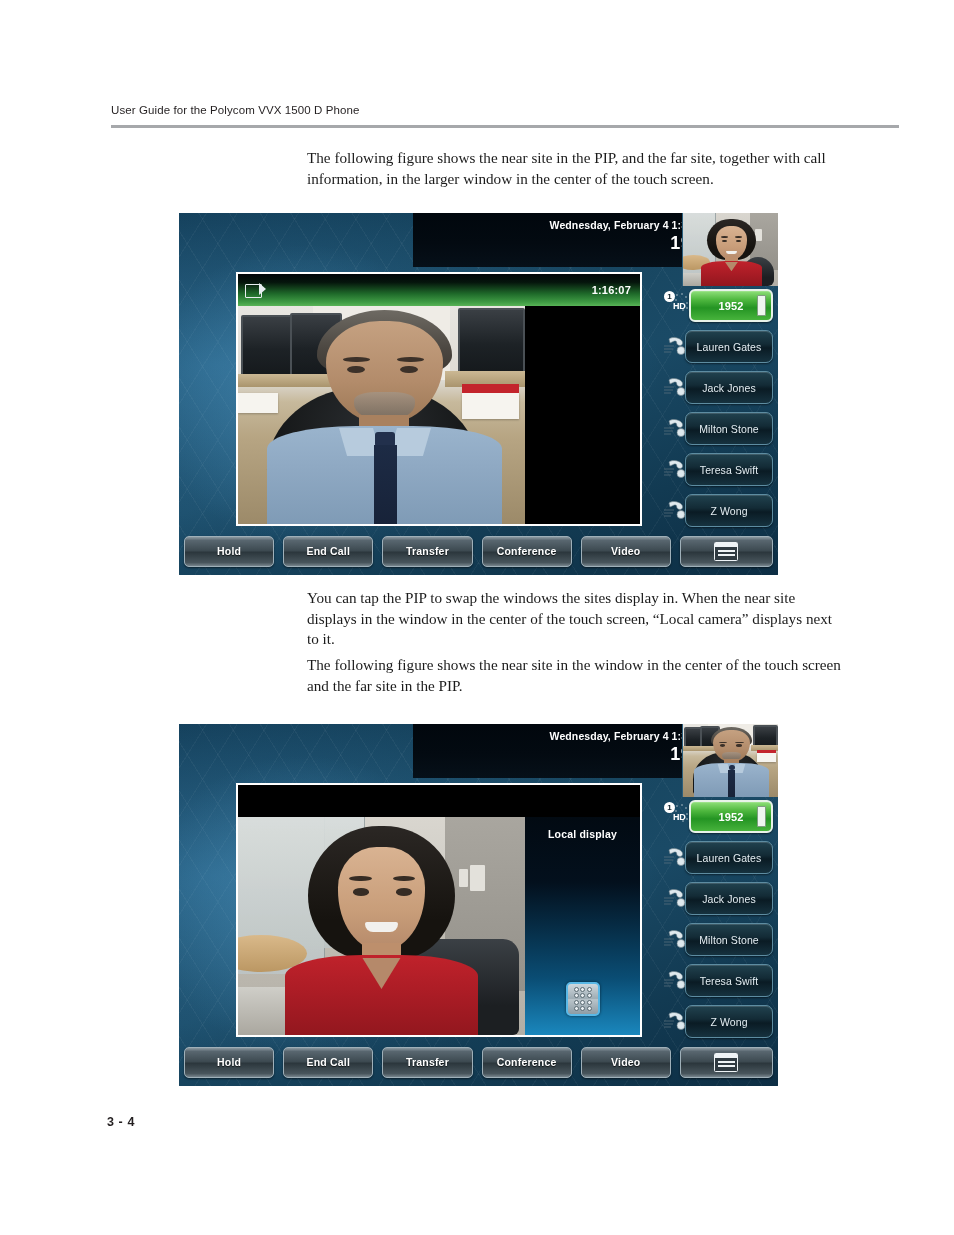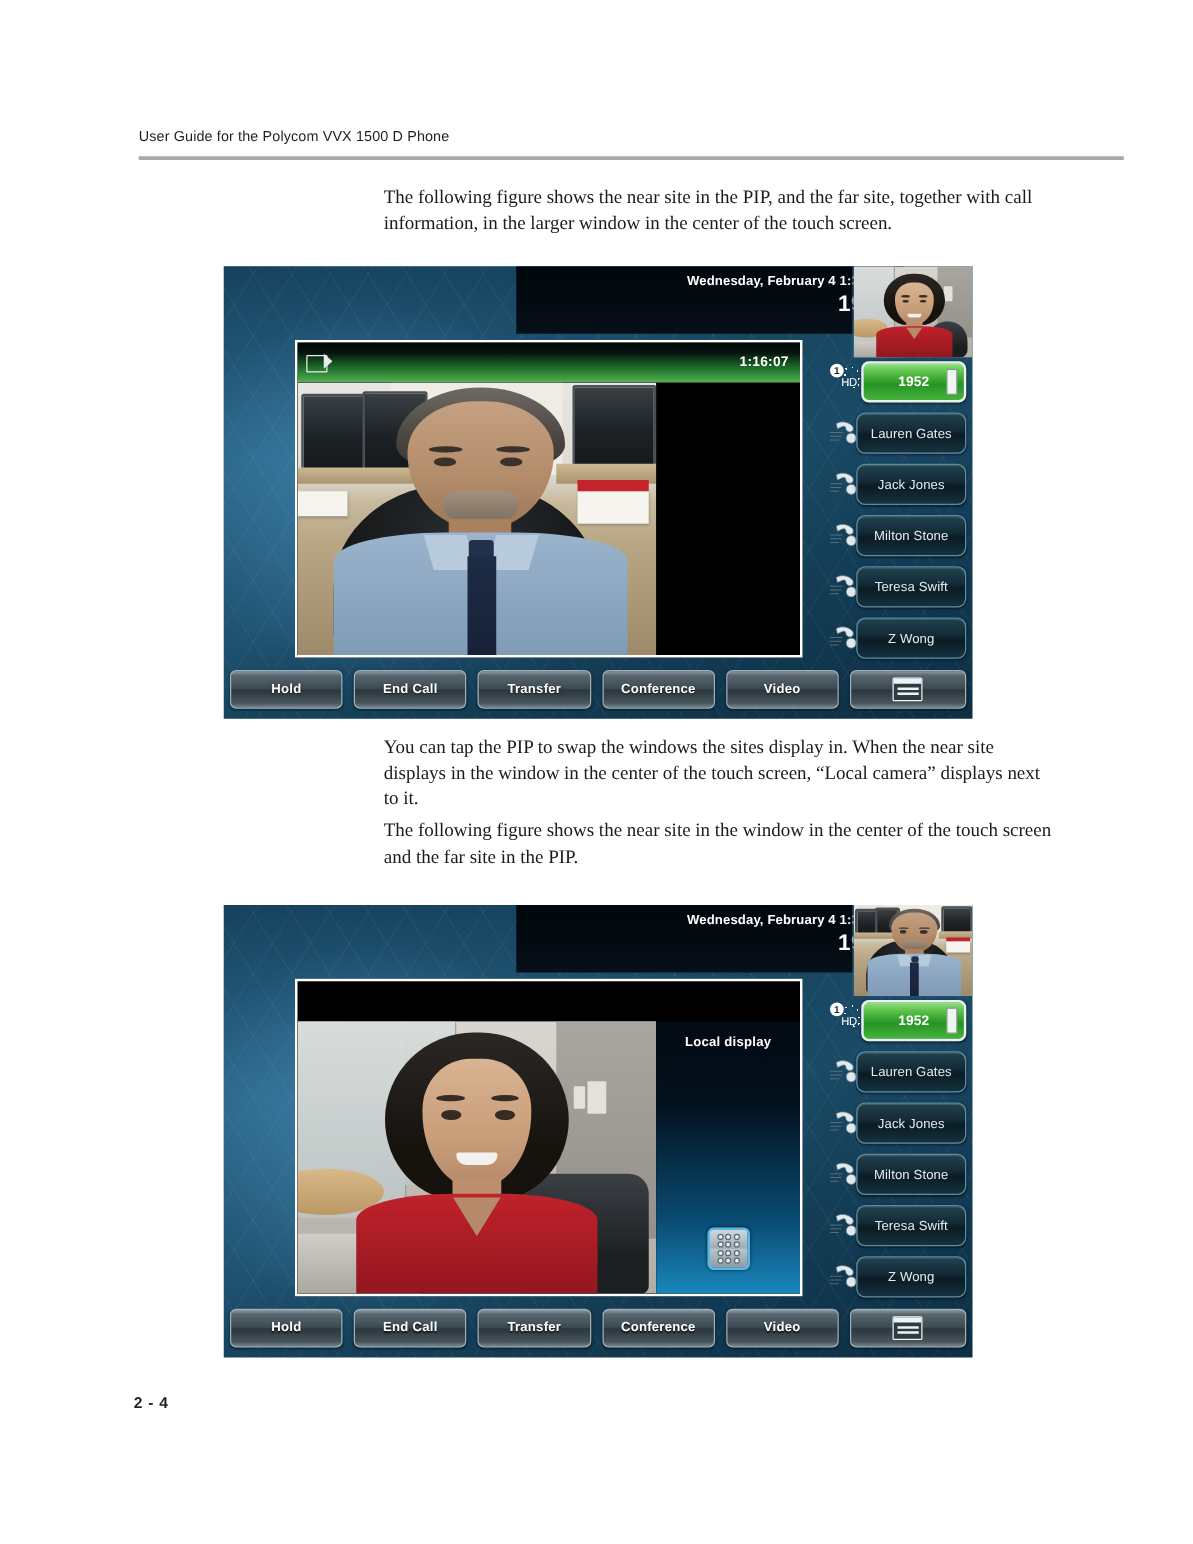--- a/index.html
+++ b/index.html
@@ -309,21 +309,21 @@
     color: #10212b;
     font-size: 8px;
     font-weight: bold;
     line-height: 11px;
     text-align: center;
   }
   .hd-badge .hd {
     position: absolute;
     left: 9px; top: 10px;
     font-size: 9px;
-    font-weight: normal;
+    font-weight: bold;
     letter-spacing: -.2px;
   }
   .hd-badge .rays {
     position: absolute;
     left: 10px; top: 1px;
     width: 15px; height: 20px;
     background:
       radial-gradient(circle 1px at 3px 3px, #fff 70%, transparent 71%),
       radial-gradient(circle 1px at 8px 2px, #fff 70%, transparent 71%),
       radial-gradient(circle 1px at 12px 5px, #fff 70%, transparent 71%),
@@ -546,21 +546,21 @@
 
 <div class="page-header">
   <div class="hdr-text">User Guide for the Polycom VVX 1500 D Phone</div>
   <div class="hdr-rule"></div>
 </div>
 
 <div class="para" id="para-1">The following figure shows the near site in the PIP, and the far site, together with call information, in the larger window in the center of the touch screen.</div>
 <div class="para" id="para-2">You can tap the PIP to swap the windows the sites display in. When the near site displays in the window in the center of the touch screen, “Local camera” displays next to it.</div>
 <div class="para" id="para-3">The following figure shows the near site in the window in the center of the touch screen and the far site in the PIP.</div>
 
-<div class="page-number">2 - 4</div>
+<div class="page-number">3 - 4</div>
 
 <div class="phone-shot" id="shot-1">
   <div class="wall-pattern"></div>
   <div class="wall-glow"></div>
 
   <div class="status-bar">
     <div class="datetime">Wednesday, February 4  1:30 PM</div>
     <div class="ext">1952</div>
   </div>
 

